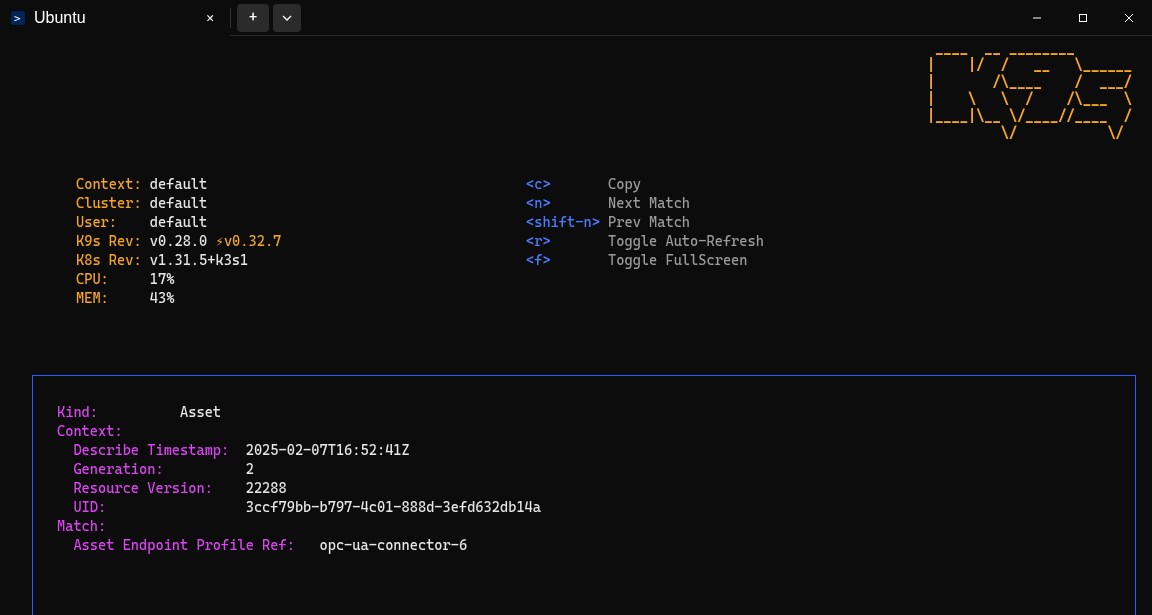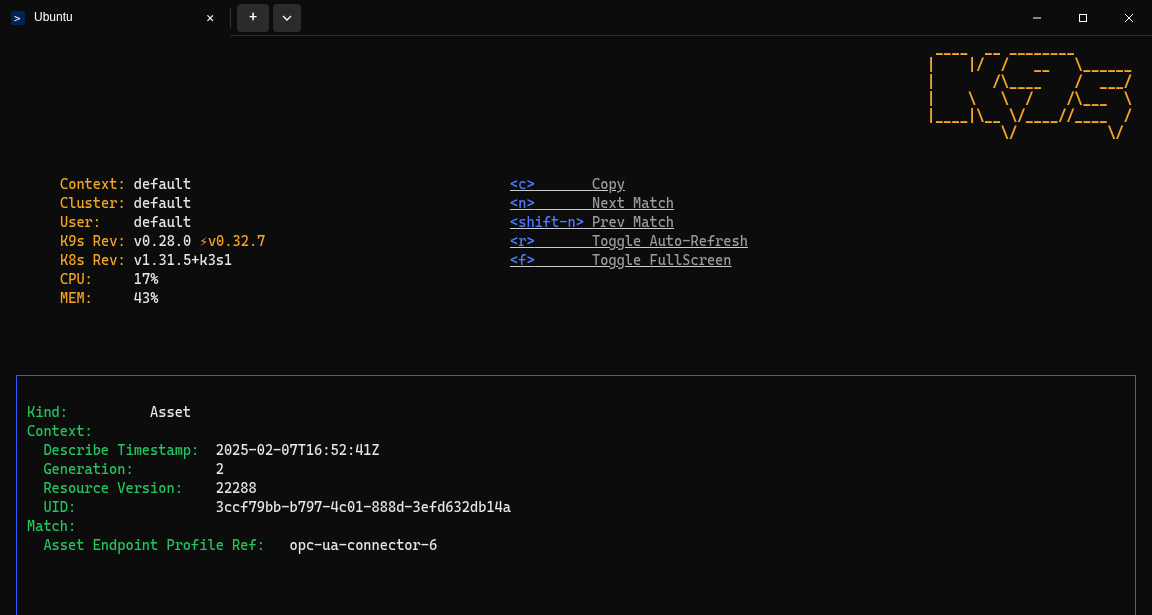--- a/index.html
+++ b/index.html
@@ -33,21 +33,21 @@
     min-width: 230px;
     position: relative;
   }
   .tab-icon {
     width: 16px;
     height: 16px;
     display: flex;
     align-items: center;
     justify-content: center;
   }
-  .tab-title { font-family: "Segoe UI", sans-serif; font-size: 12px; }
+  .tab-title { font-family: "Segoe UI", sans-serif; font-size: 16px; }
   .tab-close {
     margin-left: auto;
     color: #ffffff;
     font-size: 13px;
     padding: 2px 4px;
   }
   .tab-sep {
     width: 1px;
     height: 20px;
     background: #333;
@@ -74,31 +74,31 @@
     height: 36px;
   }
   .win-btn {
     width: 46px;
     display: flex;
     align-items: center;
     justify-content: center;
     color: #ffffff;
   }
   .terminal {
-    padding: 6px 16px 6px 16px;
+    padding: 6px 16px 6px 32px;
     white-space: pre;
     position: relative;
     background: #0c0c0c;
     height: calc(100% - 36px);
   }
   .c-orange { color: #f5a623; }
   .c-grey   { color: #9b9b9b; }
   .bolt { color: #f5a623; }
   .header-left { width: 450px; }
-  .header-mid  { width: 320px; text-decoration: underline; }
+  .header-mid  { width: 320px; }
   .ascii-logo {
     position: absolute;
     top: 4px;
     right: 20px;
     color: #f5a623;
     font-weight: bold;
     line-height: 17px;
     font-size: 14px;
     white-space: pre;
   }
@@ -111,21 +111,21 @@
     border: 1px solid #2c5cff;
     margin: -9px 0 4px 0;
     padding: 8px 10px 6px 10px;
     position: relative;
   }
   .describe-title .label { color: #16c1d9; }
   .describe-title .path  { color: #d65fd6; }
   .row { display: flex; margin-left: 44px; }
   .lbl { color: #f5a623; }
   .val { color: #e6e6e6; }
-  .key-cyan { color: #22c55e; }
+  .key-cyan { color: #d946ef; margin-left: 14px; }
   .hotkey { color: #4f7cff; }
 </style>
 </head>
 <body>
 
 <div class="titlebar">
   <div class="tab">
     <span class="tab-icon">
       <svg width="16" height="16" viewBox="0 0 16 16">
           <rect x="1" y="1" width="14" height="14" rx="2" fill="#012456"></rect>

